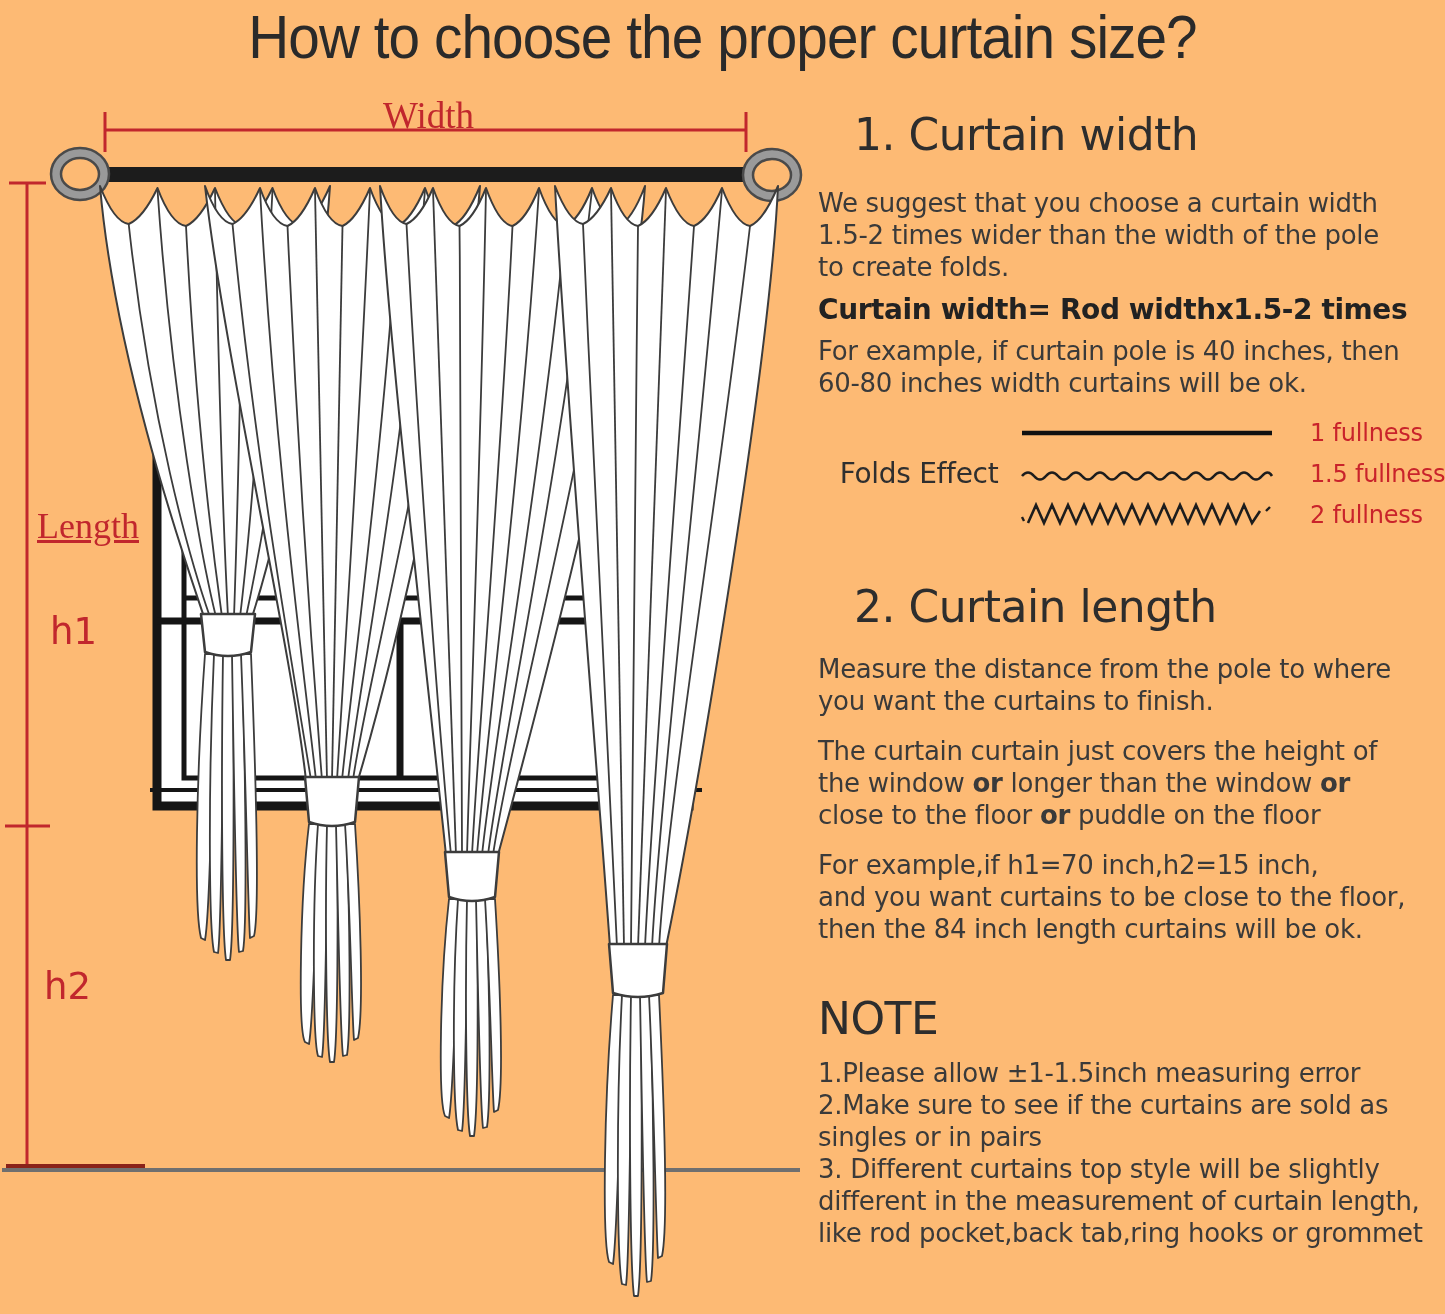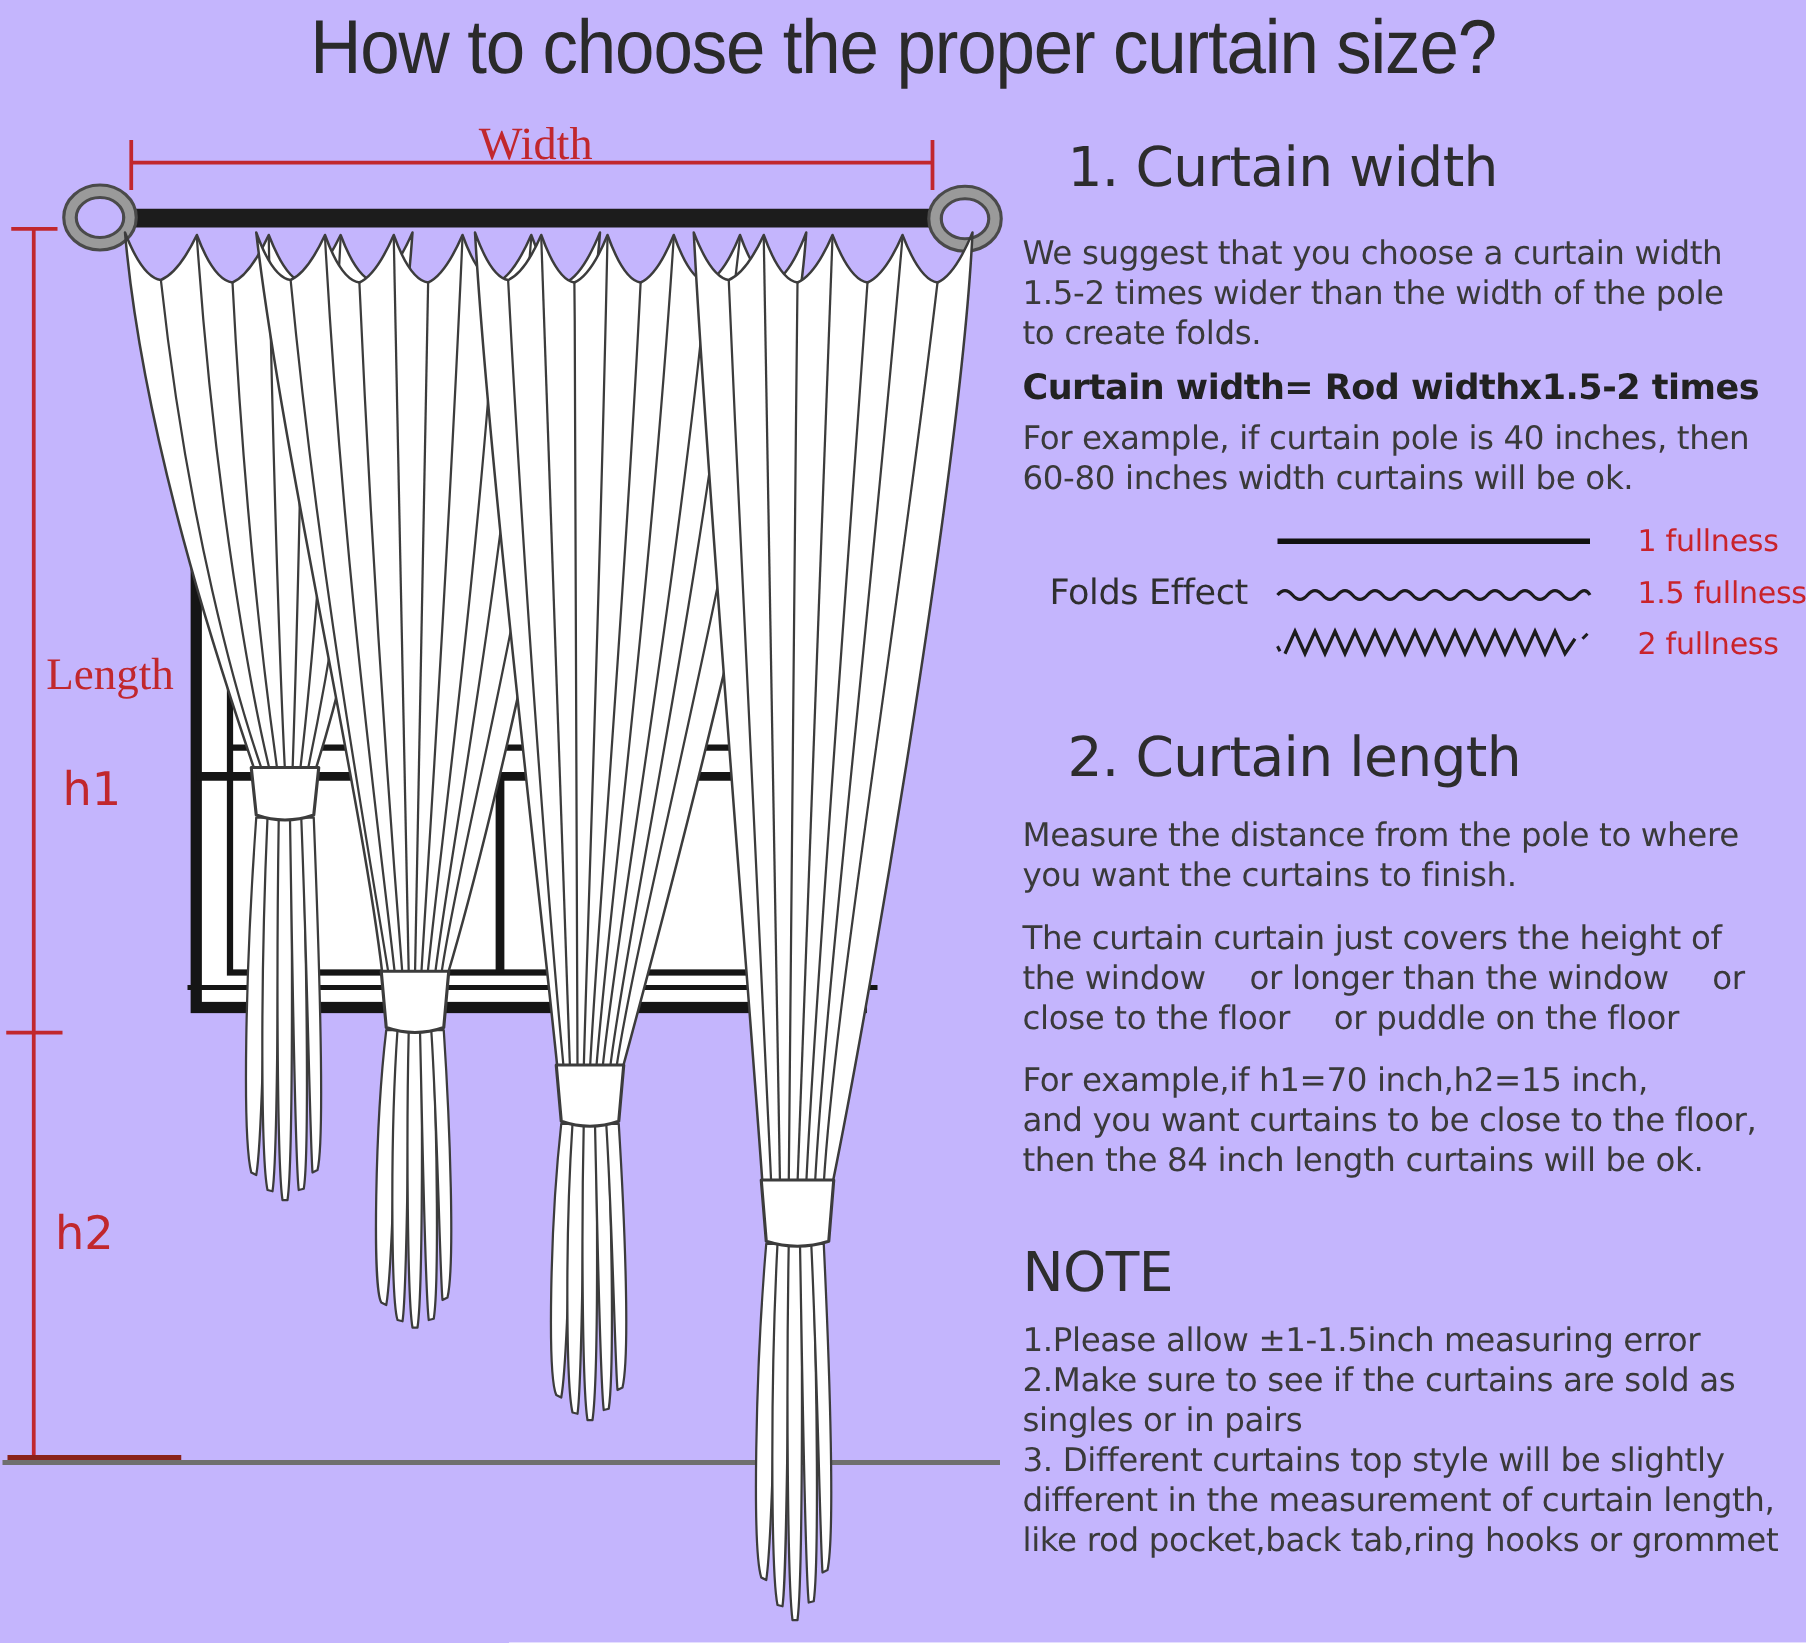--- a/index.html
+++ b/index.html
@@ -1,55 +1,55 @@
 <!DOCTYPE html>
 <html><head>
 <meta charset="utf-8">
 <style>
   * { margin:0; padding:0; box-sizing:border-box; }
   html,body { background:#ffffff; }
   .page {
     position:relative; width:1445px; height:1314px;
-    background:#c4b5fd; overflow:hidden;
+    background:#fdba74; overflow:hidden;
     font-family:"DejaVu Sans", sans-serif; color:#363636;
   }
   
   .title {
     position:absolute; top:2px; left:0; width:1445px;
     text-align:center;
     font-family:"Liberation Sans", sans-serif;
     font-size:61px; font-weight:400; color:#2a2a2a;
     transform:scaleX(0.93); transform-origin:50% 0;
     letter-spacing:-1px; white-space:nowrap;
   }
   
   .diagram-svg { position:absolute; left:0; top:0; width:810px; height:1314px; }
   .dlabel { position:absolute; white-space:nowrap; }
   .lbl-serif-red { font-family:"Liberation Serif", serif; color:#c1272d; }
   .lbl-sans-red  { font-family:"DejaVu Sans", sans-serif; color:#c1272d; }
   .width-label  { left:383px; top:94px;  font-size:37px;font-family:Liberation Serif, serif; }
-  .length-label { left:37px;  top:518px; font-size:36px; }
+  .length-label { left:37px;  top:505px; font-size:36px;text-decoration:underline; }
   .h1-label { left:50px; top:610px; font-size:37px; }
   .h2-label { left:44px; top:965px; font-size:37px; }
   .floor-label {
     left:18px; top:1184px; font-family:"Liberation Serif", serif;
     font-size:68px; color:#1c1c1c;
   }
   
   .right-col {
     position:absolute; left:818px; top:110px; width:645px;
     font-size:26px; line-height:32px; letter-spacing:-0.3px; color:#3a3a3a;
   }
   .sec-heading {
     font-size:44px; line-height:50px; color:#2d2d2d;
     letter-spacing:-0.5px; padding-left:36px; font-weight:400;
   }
   .note-heading { padding-left:0; }
   .p { white-space:pre-line; }
-  .b { font-weight:400;margin-left:27px; }
+  .b { font-weight:700; }
   .mt-p1 { margin-top:27px; }
   .formula { margin-top:11px; font-size:28px; font-weight:700; color:#222; letter-spacing:-0.4px; }
   .mt-ex1 { margin-top:9px; }
   .folds {
     margin-top:13px;
     display:grid;
     grid-template-columns:202px 262px auto;
     grid-auto-rows:41px;
     align-items:center;
   }

